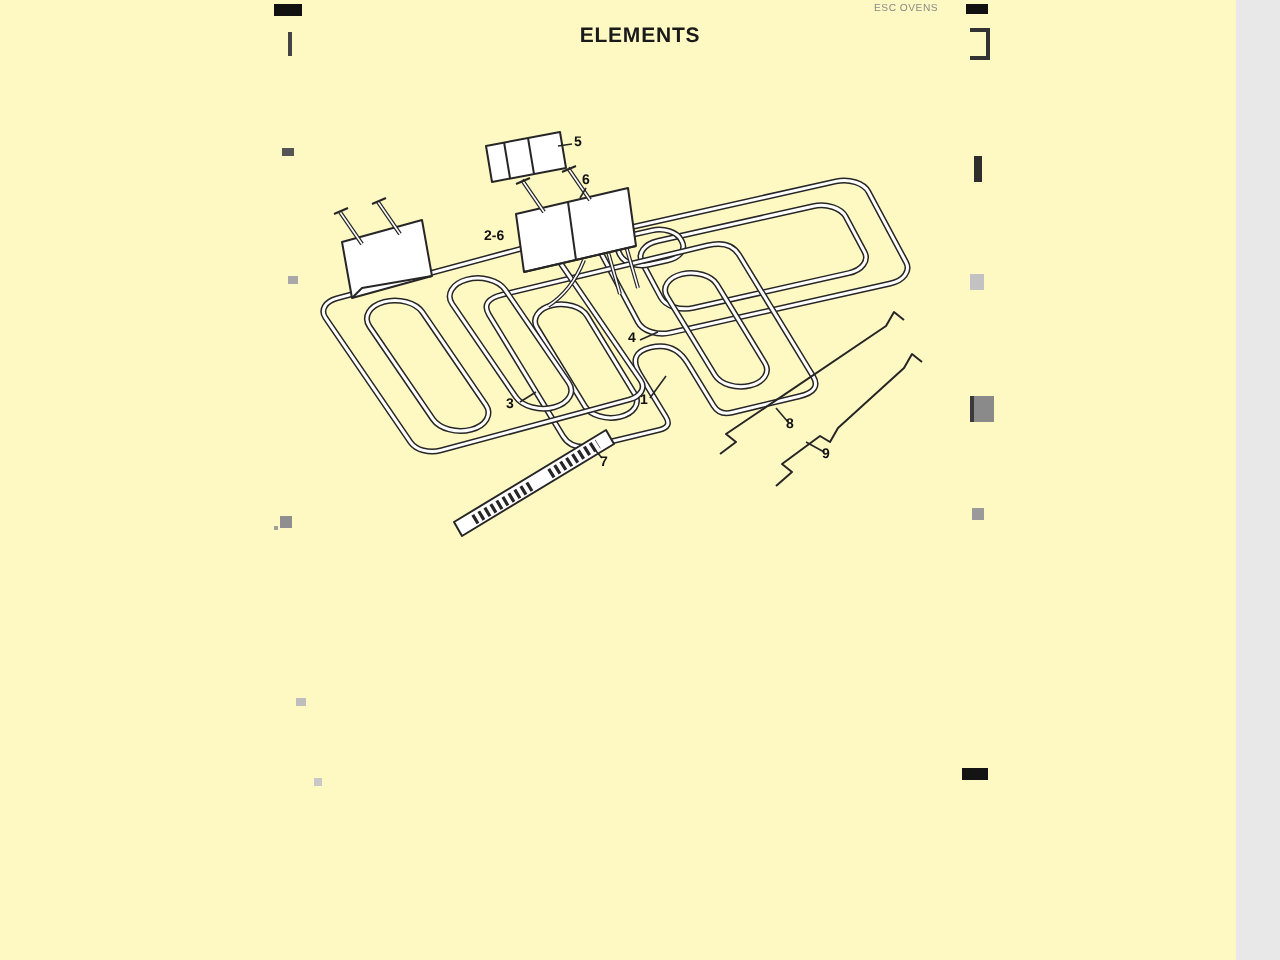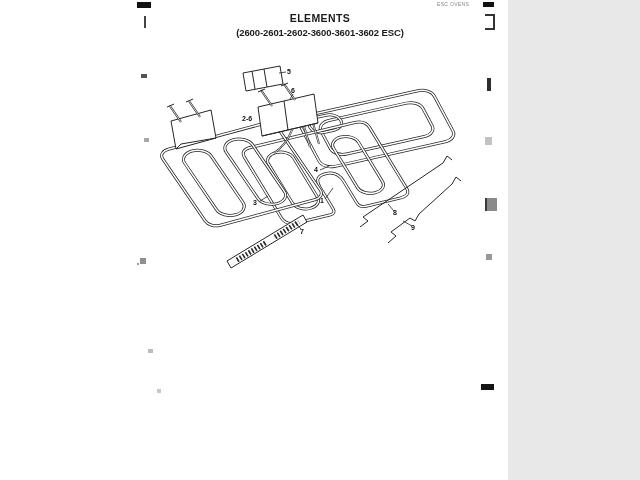--- a/index.html
+++ b/index.html
@@ -1,16 +1,16 @@
 <!DOCTYPE html>
 <html><head>
 <meta charset="utf-8">
 <style>
   html,body{margin:0;padding:0;background:#e8e8e8;}
-  #page{position:relative;width:508px;height:480px;background:#ffffff;overflow:hidden;
+  #page{position:relative;width:618px;height:480px;background:#fef9c3;overflow:hidden;
         font-family:"Liberation Sans", sans-serif;color:#1a1a1a;}
   
   .titleblock{position:absolute;top:12px;left:0;width:640px;text-align:center;}
   .title{font-size:10.5px;font-weight:bold;letter-spacing:.4px;}
   .subtitle{font-size:9.5px;font-weight:bold;letter-spacing:-0.1px;margin-top:3px;}
   .corner-note{position:absolute;left:437px;top:2px;font-size:6px;color:#8a8a8a;
                transform:scale(.85);transform-origin:left top;letter-spacing:.3px;}
   
   svg{position:absolute;left:0;top:0;}
   .tube-o{fill:none;stroke:#262626;stroke-width:3;stroke-linejoin:round;stroke-linecap:round;vector-effect:non-scaling-stroke;}
@@ -27,21 +27,20 @@
   .mark{position:absolute;}
 </style>
 </head>
 <body>
 
 <div id="page">
 
   <div class="corner-note">ESC OVENS</div>
   <div class="titleblock">
     <div class="title">ELEMENTS</div>
-    <div class="subtitle">(2600-2601-2602-3600-3601-3602 ESC)</div>
   </div>
 
   <svg width="640" height="480" viewBox="0 0 640 480">
 
     <g transform="matrix(1.34,-0.30,0.47,0.88,296,118)">
       <rect class="tube-o" x="0" y="0" width="100" height="58" rx="9"></rect>
       <rect class="tube-i" x="0" y="0" width="100" height="58" rx="9"></rect>
       <rect class="tube-o" x="12" y="10" width="76" height="38" rx="9"></rect>
       <rect class="tube-i" x="12" y="10" width="76" height="38" rx="9"></rect>
       <rect class="tube-o" x="6" y="4" width="23" height="17" rx="8"></rect>

